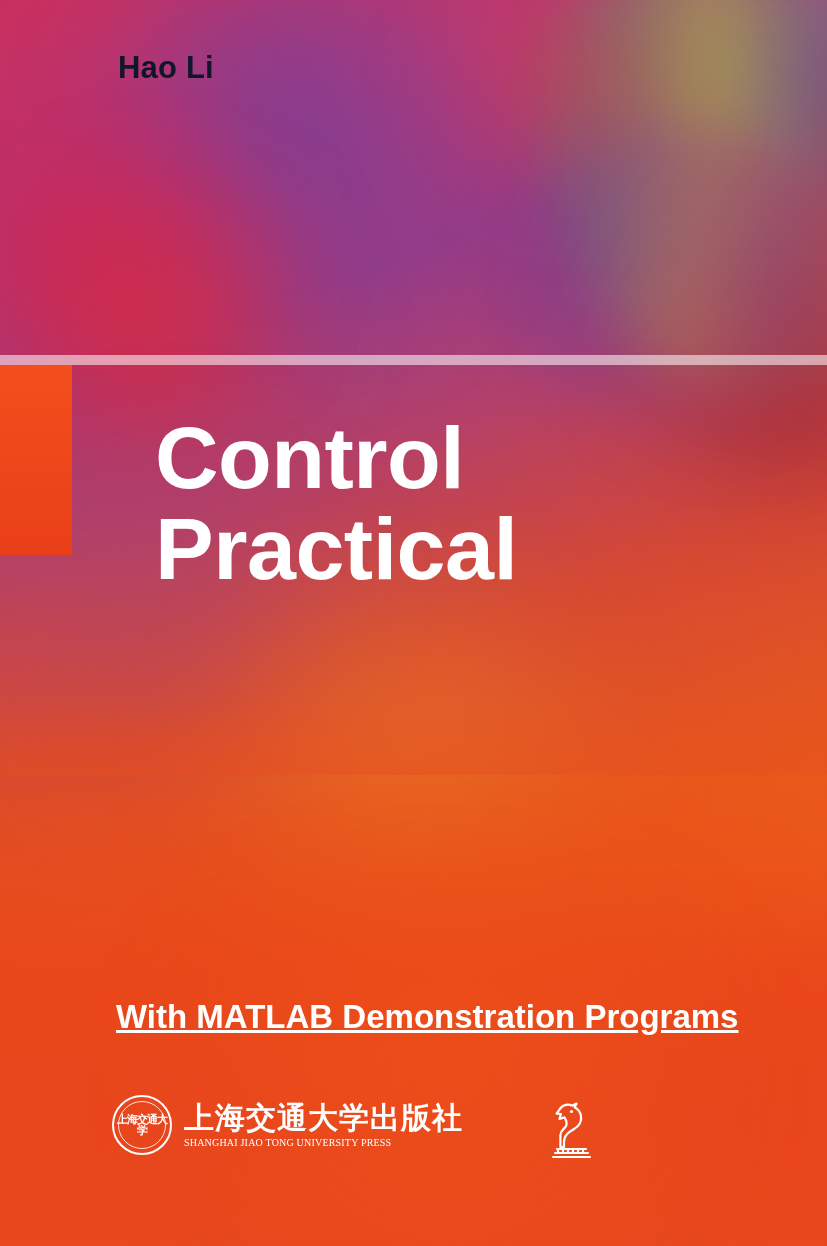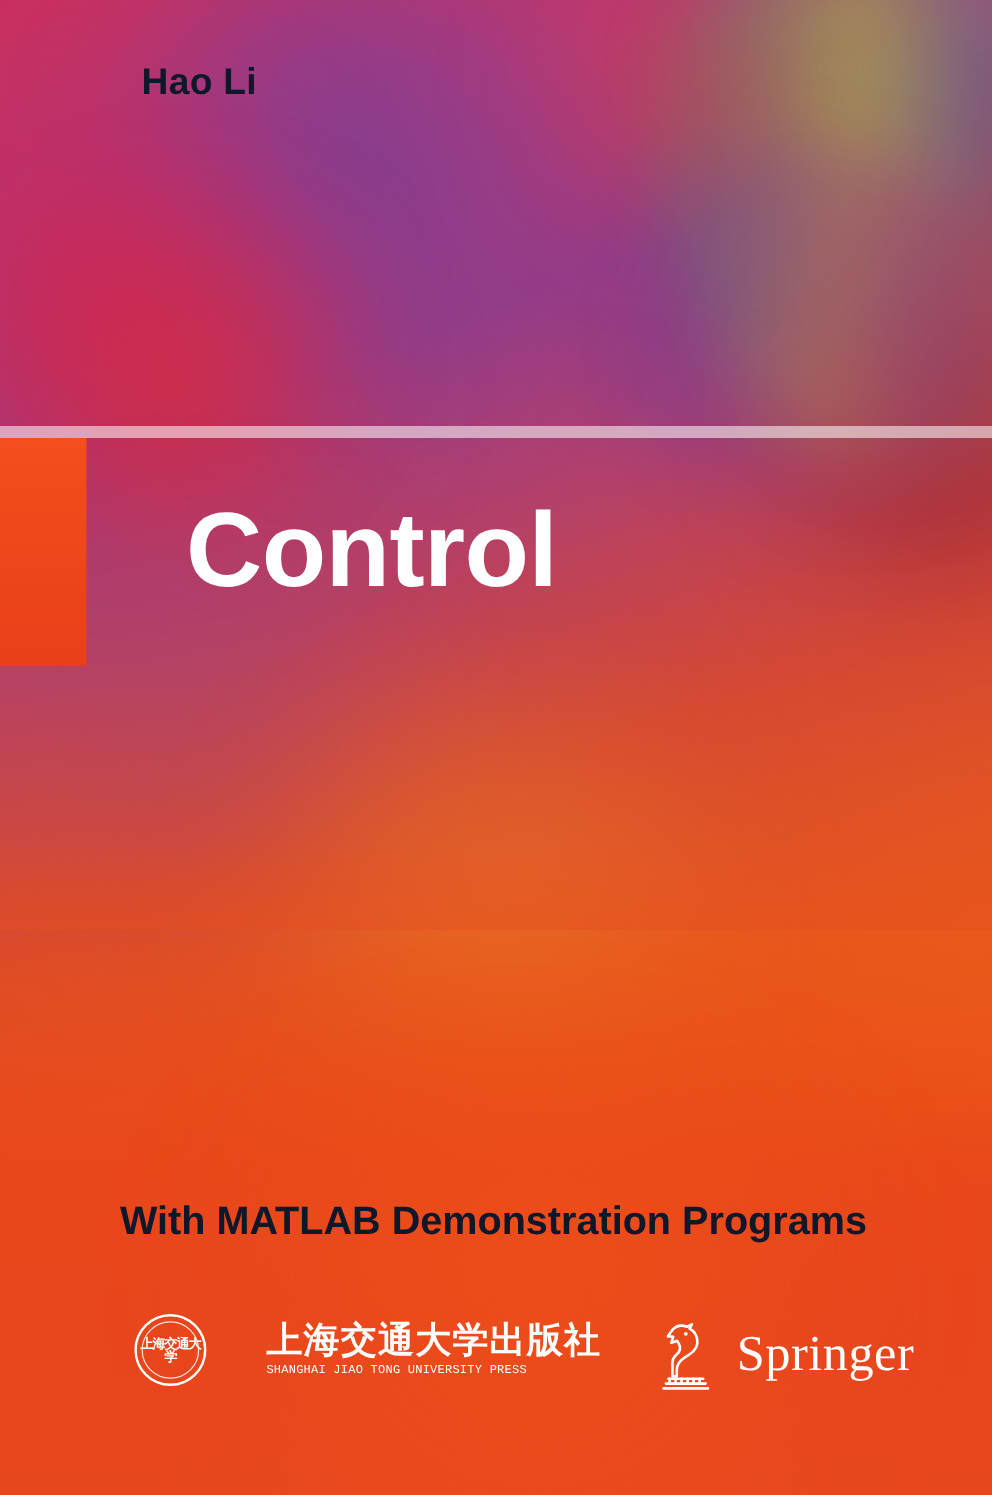--- a/index.html
+++ b/index.html
@@ -153,26 +153,27 @@
   .title-line {
     font-size: 88px;
     line-height: 1.035;
     font-weight: 600;
     color: #ffffff;
     letter-spacing: -0.5px;
     white-space: nowrap;
   }
   .subtitle {
     position: absolute;
-    left: 100px;
+    left: 116px;
     top: 998px;
     font-size: 33px;
     font-weight: 600;
-    color: #0f172a;
+    color: #ffffff;
     letter-spacing: 0px;
+    text-decoration: underline;
   }
 
   
   .logos {
     position: absolute;
     left: 0;
     right: 0;
     top: 1095px;
     height: 110px;
   }
@@ -207,35 +208,34 @@
     font-weight: 700;
     line-height: 1;
     text-align: center;
     letter-spacing: -1px;
     font-family: "DejaVu Sans", sans-serif;
   }
   .sjtu-text {
     display: flex;
     flex-direction: column;
     gap: 3px;
-    margin-left: 38px;
   }
   .sjtu-cn {
     color: #ffffff;
     font-size: 30px;
     font-weight: 700;
     letter-spacing: 1px;
     font-family: "DejaVu Sans", sans-serif;
     line-height: 1.05;
   }
   .sjtu-en {
     color: #ffffff;
     font-size: 10px;
     letter-spacing: 0.2px;
-    font-family: Liberation Mono, monospace;
+    font-family: Liberation Serif, serif;
   }
 
   .springer-logo {
     position: absolute;
     left: 548px;
     top: 4px;
     display: flex;
     align-items: center;
     gap: 14px;
   }
@@ -274,20 +274,21 @@
   <div class="blob b10"></div>
 
   <div class="title-band"></div>
   <div class="title-band-left"></div>
   <div class="title-band-left-glow"></div>
 
   <div class="author">Hao Li</div>
 
   <div class="title-block">
     <div class="title-line">Control</div>
+    <div class="title-line">Practical</div>
   </div>
 
   <div class="subtitle">With MATLAB Demonstration Programs</div>
 
   <div class="logos">
 
     <div class="sjtu-logo">
       <div class="sjtu-seal">
         <div class="inner-ring"></div>
         <div class="seal-glyph">上海交通大学</div>
@@ -302,18 +303,17 @@
       <svg class="knight" viewBox="0 0 52 60">
         <g fill="none" stroke="#ffffff" stroke-width="2.2" stroke-linejoin="round" stroke-linecap="round">
           <path d="M16 48 L16 43 C16 36 21 33 26 30 C31 27 34 23 33 17 C32.4 13.4 30 10 26.6 8.2 L28.6 4.6 L24.4 6.6 C20 5 15.4 6 12.6 9 L8.6 14.6 L13 15 L11.4 20 L16.4 18.4 C18.4 21.4 19.6 24.6 17.8 27.4 C16 30.2 12.4 31.6 12.4 36 L12.4 48 Z"></path>
           <path d="M9 50 L38 50"></path>
           <path d="M7 54 L40 54"></path>
           <path d="M10 50 L10 54 M15 50 L15 54 M20 50 L20 54 M25 50 L25 54 M30 50 L30 54 M35 50 L35 54"></path>
           <path d="M5 58 L42 58"></path>
         </g>
         <circle cx="23.5" cy="12.5" r="1.6" fill="#ffffff"></circle>
       </svg>
-      <div class="springer-name">Springer</div>
     </div>
 
   </div>
 
 </div>
 
 </body></html>

